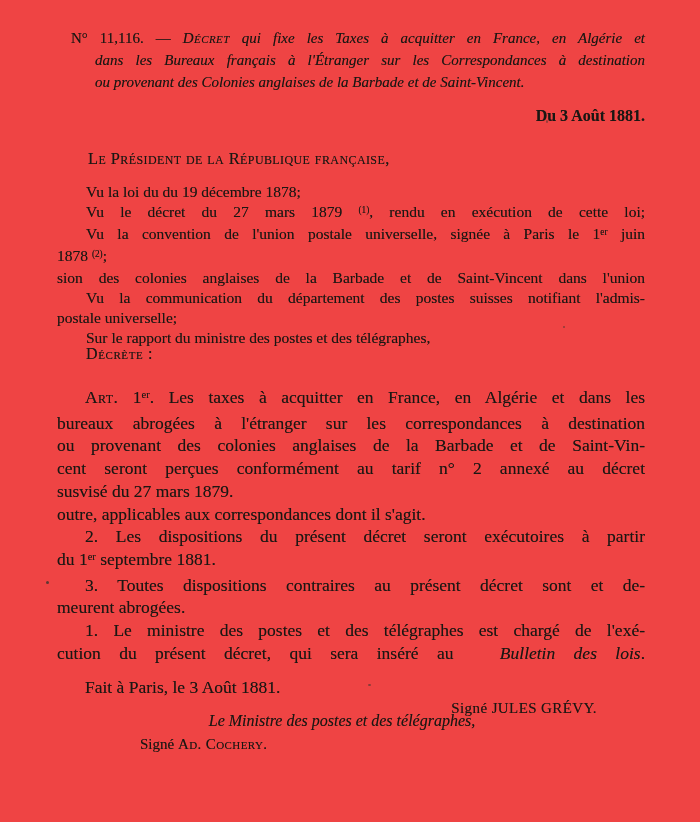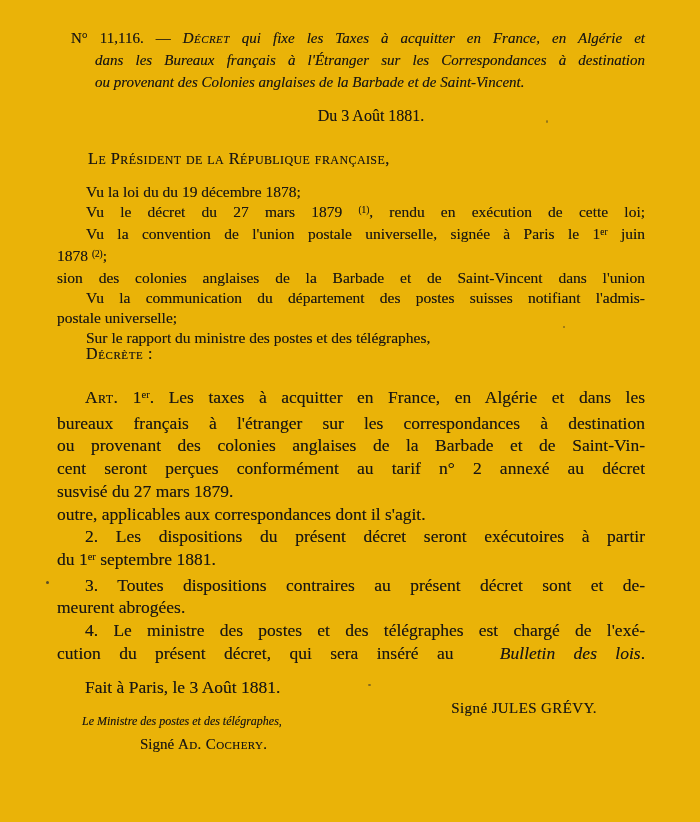--- a/index.html
+++ b/index.html
@@ -3,46 +3,46 @@
 <meta charset="utf-8">
 <style>
   html,body{margin:0;padding:0;}
   body{
     width:700px;height:822px;
     background:#ffffff;
     font-family:"Liberation Serif","DejaVu Serif",serif;
   }
   .page{
     position:relative;width:700px;height:822px;overflow:hidden;
-    background:#eab308;
+    background:#ef4444;
     color:#1a1713;
     text-shadow:0 0 0.5px rgba(26,23,19,0.5);
   }
   .sec{position:absolute;left:57px;width:588px;}
   .ln{white-space:normal;}
   .j{text-align:justify;text-align-last:justify;}
   
   .hdr{top:27px;left:95px;width:550px;font-style:italic;font-size:15px;line-height:22px;}
   .hdr .l1{text-indent:-24px;}
   .rom{font-style:normal;}
   .sc{font-variant:small-caps;letter-spacing:0.4px;}
-  .date{top:106px;font-size:16px;text-align:center;padding-left:40px;box-sizing:border-box;line-height:20px;}
+  .date{top:106px;font-size:16px;text-align:right;padding-left:40px;box-sizing:border-box;line-height:20px;font-weight:bold;}
   .salut{top:148px;font-size:16.5px;font-variant:small-caps;text-indent:31px;letter-spacing:0.4px;line-height:22px;}
   
   .pre{top:182px;font-size:15.5px;line-height:20px;}
   .pre .ind{text-indent:29px;}
   .decrete{top:344px;font-size:16px;font-variant:small-caps;text-indent:29px;letter-spacing:0.6px;line-height:20px;}
   
   .art{top:386px;font-size:17.5px;line-height:22.7px;}
   .art .ind{text-indent:28px;}
   .it{font-style:italic;margin-left:28px;}
   
   .fait{top:676px;font-size:17.5px;text-indent:28px;line-height:22px;}
   .grevy{top:698px;font-size:15px;text-align:right;padding-right:48px;box-sizing:border-box;letter-spacing:0.4px;line-height:20px;}
-  .minister{top:712px;left:82px;width:520px;font-style:italic;font-size:12px;line-height:18px;}
+  .minister{top:712px;left:82px;width:520px;font-style:italic;font-size:16px;line-height:18px;text-align:center;}
   .cochery{top:735px;left:140px;width:420px;font-size:15px;line-height:19px;}
   sup{font-size:0.6em;vertical-align:baseline;position:relative;top:-0.45em;letter-spacing:0;}
   .speck{position:absolute;background:#3a352e;border-radius:50%;}
   .s1{left:46px;top:581px;width:3px;height:3px;opacity:.8;}
   .s2{left:546px;top:120px;width:2px;height:3px;opacity:.5;}
   .s3{left:563px;top:326px;width:2px;height:2px;opacity:.55;}
   .s4{left:368px;top:684px;width:3px;height:2px;opacity:.6;}
 </style>
 </head>
 <body>
@@ -67,30 +67,30 @@
     <div class="ln j">sion des colonies anglaises de la Barbade et de Saint-Vincent dans l'union</div>
     <div class="ln ind j">Vu la communication du département des postes suisses notifiant l'admis-</div>
     <div class="ln">postale universelle;</div>
     <div class="ln ind">Sur le rapport du ministre des postes et des télégraphes,</div>
   </div>
 
   <div class="sec decrete">Décrète :</div>
 
   <div class="sec art">
     <div class="ln ind j"><span class="sc">Art.</span><span> 1</span><sup>er</sup><span>. Les taxes à acquitter en France, en Algérie et dans les</span></div>
-    <div class="ln j">bureaux français à l'étranger sur les correspondances à destination</div>
+    <div class="ln j">bureaux abrogées à l'étranger sur les correspondances à destination</div>
     <div class="ln j">ou provenant des colonies anglaises de la Barbade et de Saint-Vin-</div>
     <div class="ln j">cent seront perçues conformément au tarif n° 2 annexé au décret</div>
     <div class="ln">susvisé du 27 mars 1879.</div>
     <div class="ln">outre, applicables aux correspondances dont il s'agit.</div>
     <div class="ln ind j">2. Les dispositions du présent décret seront exécutoires à partir</div>
     <div class="ln"><span>du 1</span><sup>er</sup><span> septembre 1881.</span></div>
     <div class="ln ind j">3. Toutes dispositions contraires au présent décret sont et de-</div>
     <div class="ln">meurent abrogées.</div>
-    <div class="ln ind j">4. Le ministre des postes et des télégraphes est chargé de l'exé-</div>
+    <div class="ln ind j">1. Le ministre des postes et des télégraphes est chargé de l'exé-</div>
     <div class="ln j"><span>cution du présent décret, qui sera inséré au </span><span class="it">Bulletin des lois</span><span>.</span></div>
   </div>
 
   <div class="sec fait">Fait à Paris, le 3 Août 1881.</div>
   <div class="sec grevy">Signé JULES GRÉVY.</div>
   <div class="sec minister">Le Ministre des postes et des télégraphes,</div>
   <div class="sec cochery"><span>Signé </span><span class="sc">Ad. Cochery.</span></div>
 
   <div class="speck s1"></div>
   <div class="speck s2"></div>

